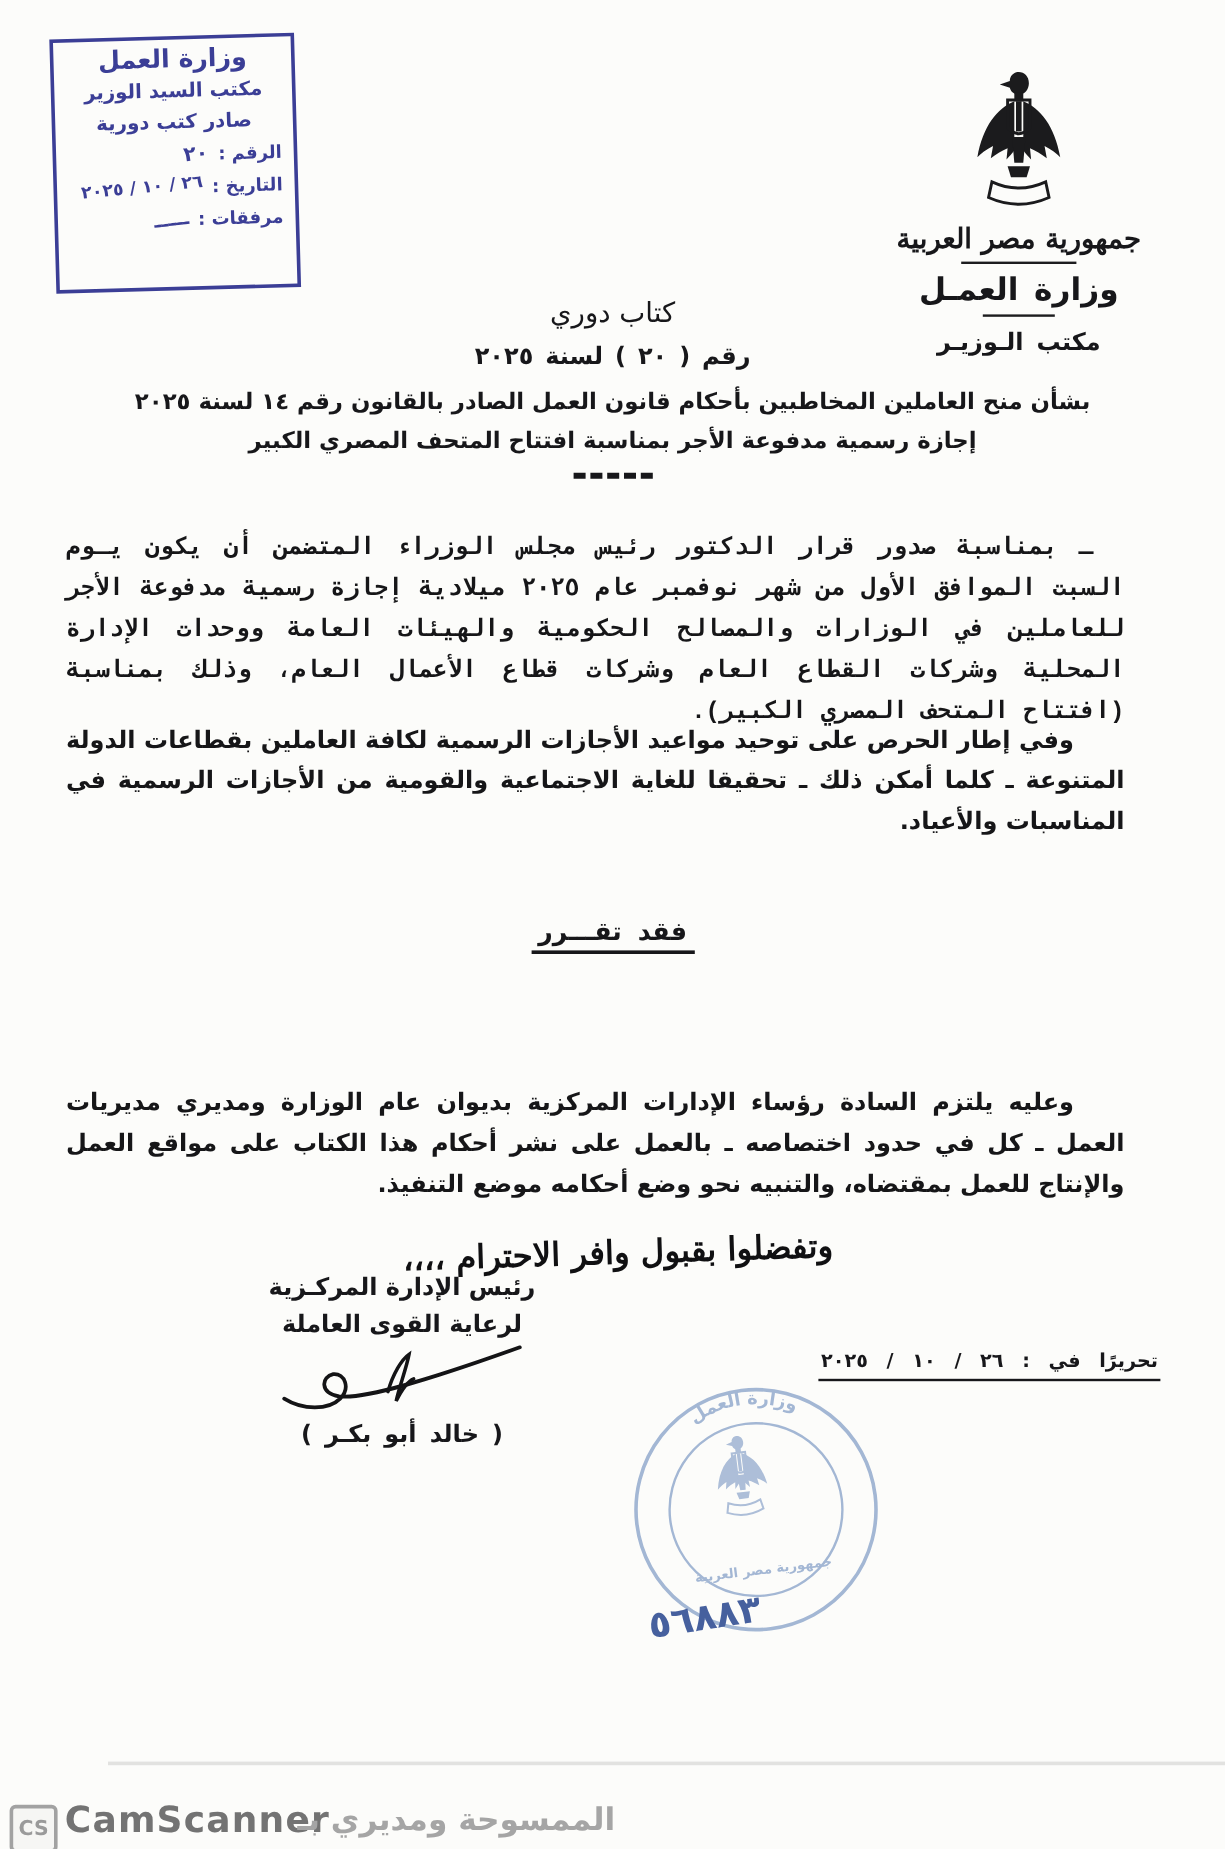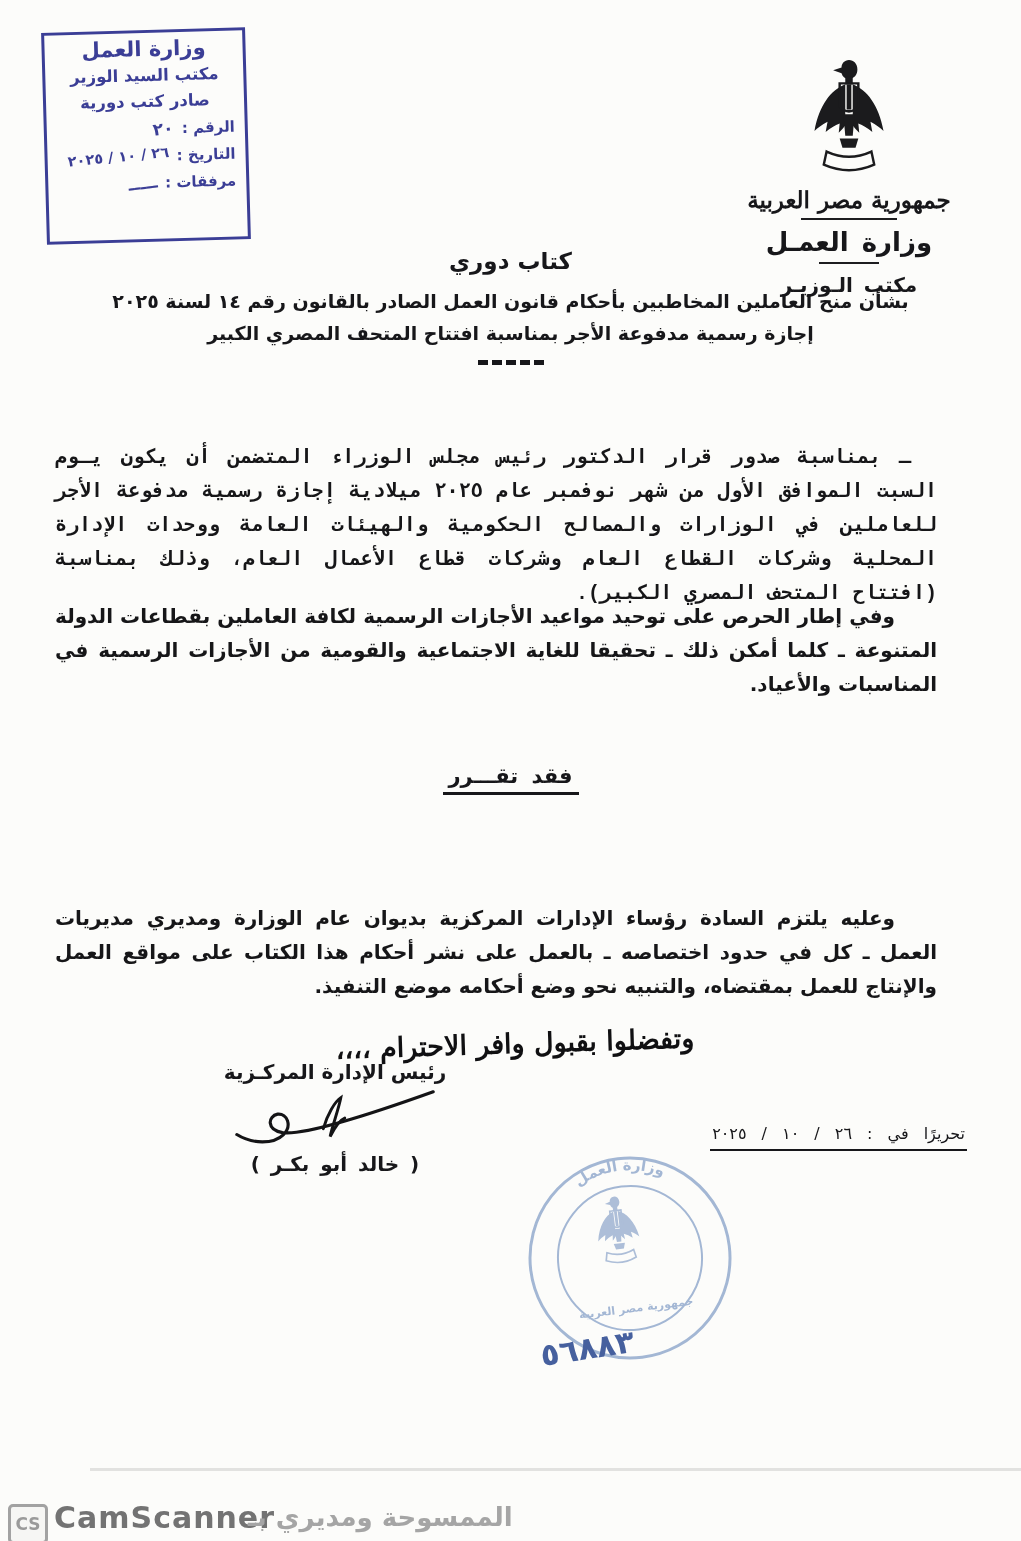--- a/index.html
+++ b/index.html
@@ -38,21 +38,21 @@
   .country{font-family:"DejaVu Serif",serif;font-weight:bold;
            font-size:23px;margin-top:10px;direction:rtl;}
   .rule{border-top:2.5px solid #1d1d1f;margin:5px auto 0;}
   .rule.r1{width:96px;}
   .rule.r2{width:60px;}
   .ministry{font-size:26px;font-weight:bold;margin-top:7px;direction:rtl;word-spacing:4px;}
   .office{font-size:20px;font-weight:bold;margin-top:9px;direction:rtl;word-spacing:4px;}
 
   
   .title-block{left:0;right:0;top:248px;text-align:center;direction:rtl;}
-  .t1{font-size:23px;font-weight:bold;text-align:center;}
+  .t1{font-size:23px;font-weight:normal;text-align:center;}
   .t2{font-size:20px;font-weight:bold;margin-top:10px;word-spacing:3px;}
   .t3{font-size:19px;font-weight:bold;margin-top:16px;}
   .t4{font-size:19px;font-weight:bold;margin-top:10px;}
   .dashes{width:66px;border-top:5px dashed #17171a;margin:16px auto 0;}
 
   
   .para{
     right:84px;width:882px;direction:rtl;text-align:justify;
     font-size:20px;line-height:34px;font-weight:bold;color:#161618;
   }
@@ -75,21 +75,21 @@
   
   .sig-block{left:198px;top:1060px;width:274px;text-align:center;direction:rtl;}
   .sig-t{font-size:20px;font-weight:bold;}
   .sig-t + .sig-t{margin-top:7px;}
   .sig-scribble{width:215px;height:70px;margin:0 auto;display:block;}
   .sig-name{font-size:20px;font-weight:bold;margin-top:-2px;word-spacing:4px;}
 
   
   .date-line{right:54px;top:1124px;direction:rtl;}
   .date-line span{
-    display:inline-block;font-size:16px;font-weight:normal;
+    display:inline-block;font-size:16px;font-weight:bold;
     border-bottom:2px solid #17171a;padding:0 2px 6px;word-spacing:10px;
   }
 
   
   .round-stamp{left:524px;top:1152px;width:212px;height:212px;
                transform:rotate(-7deg);opacity:.8;}
   
   .reg-number{
     left:540px;top:1330px;font-size:31px;font-weight:bold;
     color:#46609e;transform:rotate(-9deg);letter-spacing:5px;direction:rtl;
@@ -146,38 +146,40 @@
     </svg>
     <div class="country">جمهورية مصر العربية</div>
     <div class="rule r1"></div>
     <div class="ministry">وزارة العمـل</div>
     <div class="rule r2"></div>
     <div class="office">مكتب الـوزيـر</div>
   </div>
 
   <div class="abs title-block">
     <div class="t1">كتاب دوري</div>
+    <div class="t2">رقم ( ٢٠ ) لسنة ٢٠٢٥</div>
     <div class="t3">بشأن منح العاملين المخاطبين بأحكام قانون العمل الصادر بالقانون رقم ١٤ لسنة ٢٠٢٥</div>
     <div class="t4">إجازة رسمية مدفوعة الأجر بمناسبة افتتاح المتحف المصري الكبير</div>
     <div class="dashes"></div>
   </div>
 
   <div class="abs para p1">ـ بمناسبة صدور قرار الدكتور رئيس مجلس الوزراء المتضمن أن يكون يـوم السبت الموافق الأول من شهر نوفمبر عام ٢٠٢٥ ميلادية إجازة رسمية مدفوعة الأجر للعاملين في الوزارات والمصالح الحكومية والهيئات العامة ووحدات الإدارة المحلية وشركات القطاع العام وشركات قطاع الأعمال العام، وذلك بمناسبة (افتتاح المتحف المصري الكبير).</div>
   <div class="abs para p2">وفي إطار الحرص على توحيد مواعيد الأجازات الرسمية لكافة العاملين بقطاعات الدولة المتنوعة ـ كلما أمكن ذلك ـ تحقيقا للغاية الاجتماعية والقومية من الأجازات الرسمية في المناسبات والأعياد.</div>
 
   <div class="abs decision">
     <span>فقد تقـــرر</span>
   </div>
 
   <div class="abs para p4">وعليه يلتزم السادة رؤساء الإدارات المركزية بديوان عام الوزارة ومديري مديريات العمل ـ كل في حدود اختصاصه ـ بالعمل على نشر أحكام هذا الكتاب على مواقع العمل والإنتاج للعمل بمقتضاه، والتنبيه نحو وضع أحكامه موضع التنفيذ.</div>
 
   <div class="abs closing">وتفضلوا بقبول وافر الاحترام ،،،،</div>
 
   <div class="abs sig-block">
     <div class="sig-t">رئيس الإدارة المركـزية</div>
+    <div class="sig-t">لرعاية القوى العاملة</div>
     <svg class="sig-scribble" viewBox="0 0 215 72">
       <path d="M6 52 C22 62 44 62 54 52 C63 43 58 30 48 31 C38 33 36 47 53 50 C74 53 130 36 208 8" fill="none" stroke="#141416" stroke-width="3.2" stroke-linecap="round"></path>
       <path d="M95 46 C99 31 107 18 113 14 C111 25 104 44 102 54 C106 46 112 37 117 35" fill="none" stroke="#141416" stroke-width="3" stroke-linecap="round"></path>
     </svg>
     <div class="sig-name">( خالد أبو بكـر )</div>
   </div>
 
   <div class="abs date-line">
     <span>تحريرًا في : ٢٦  /  ١٠  /  ٢٠٢٥</span>
   </div>

